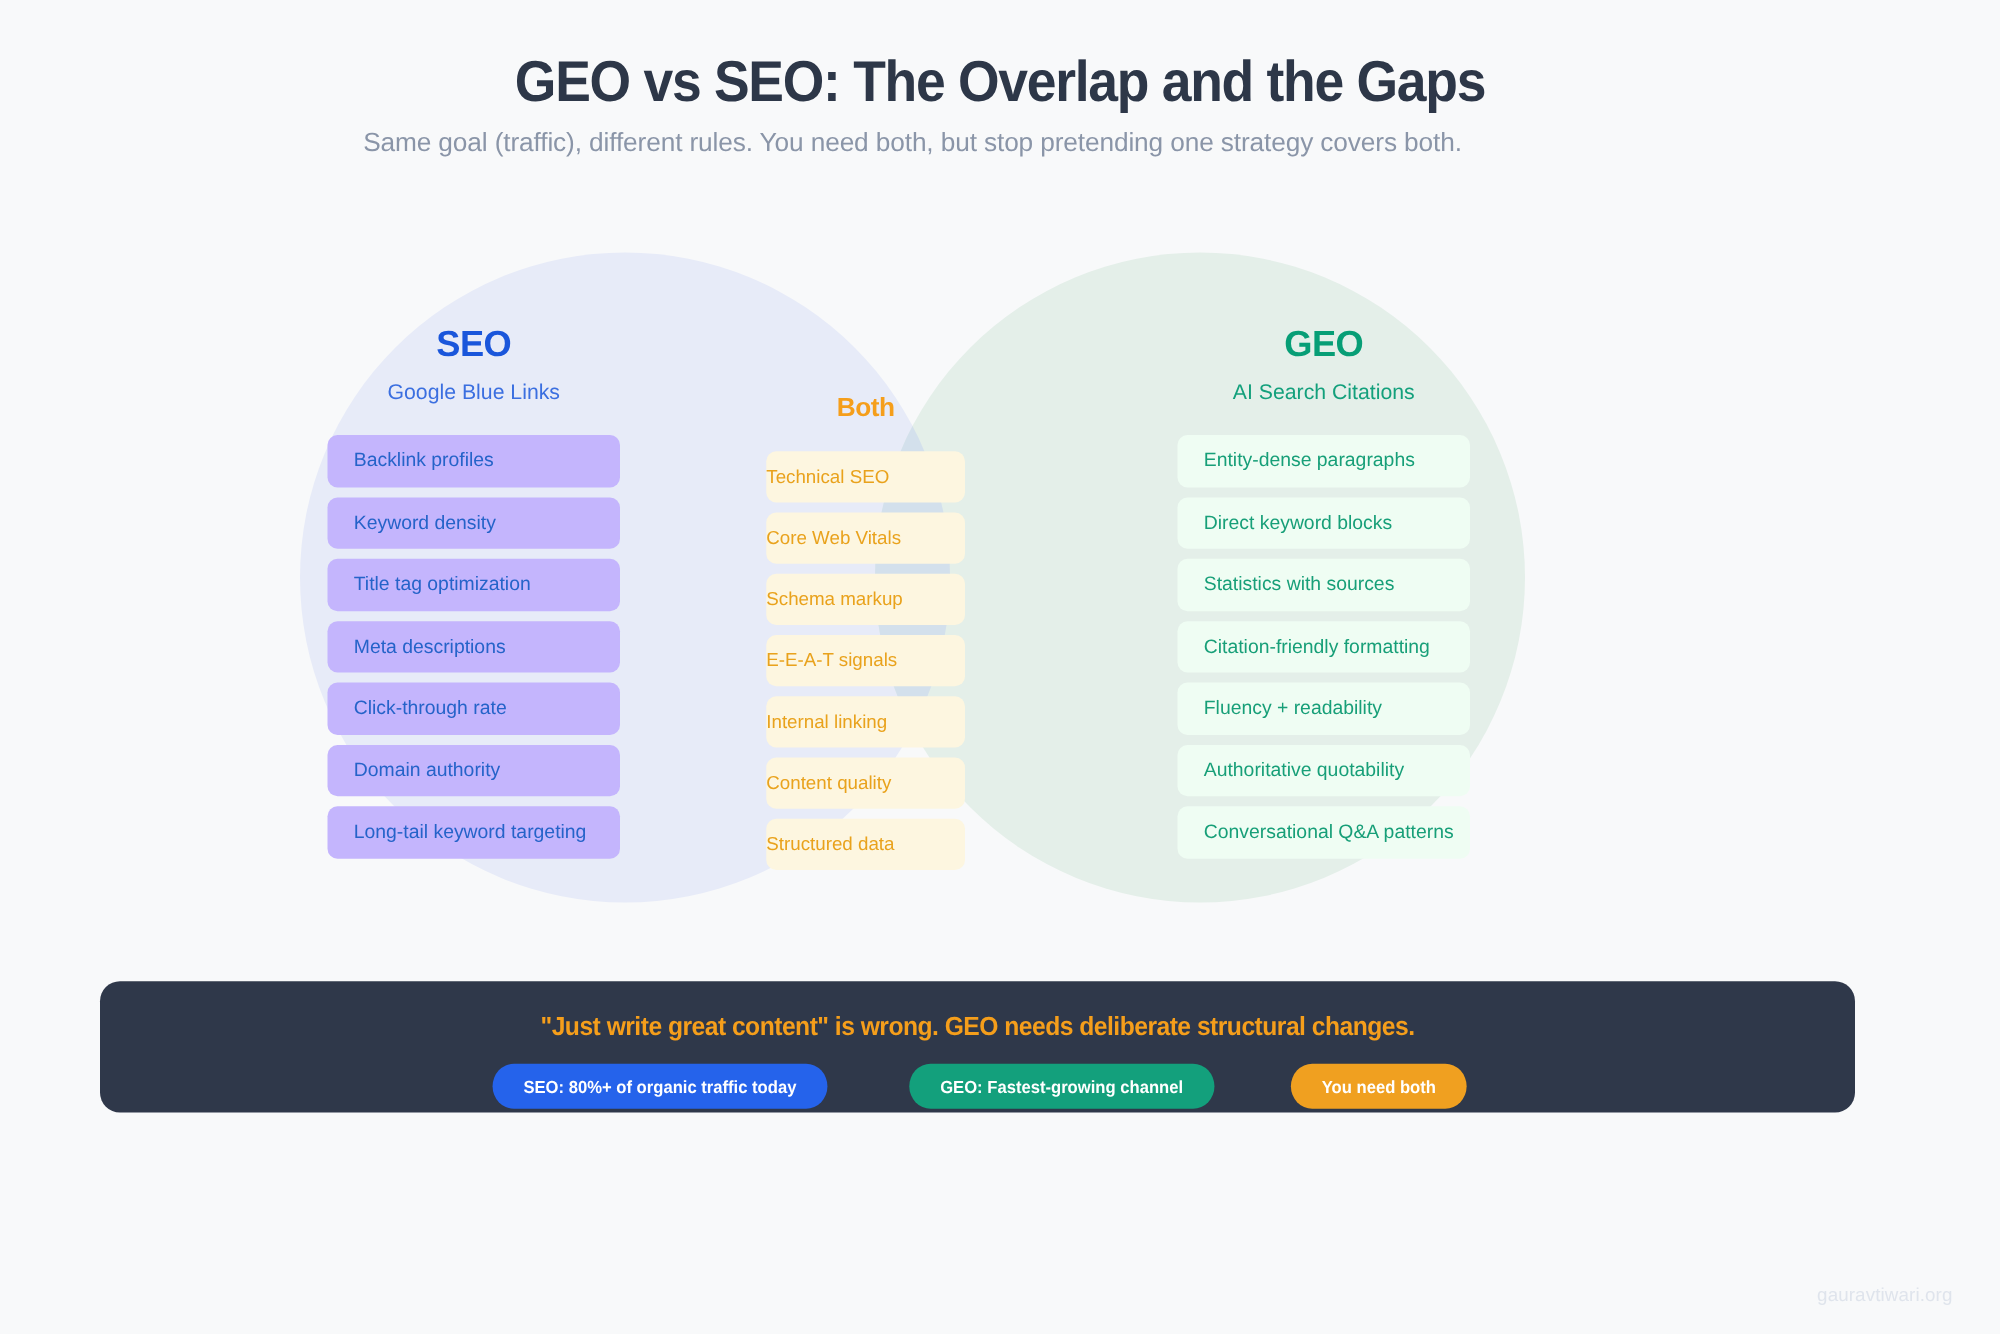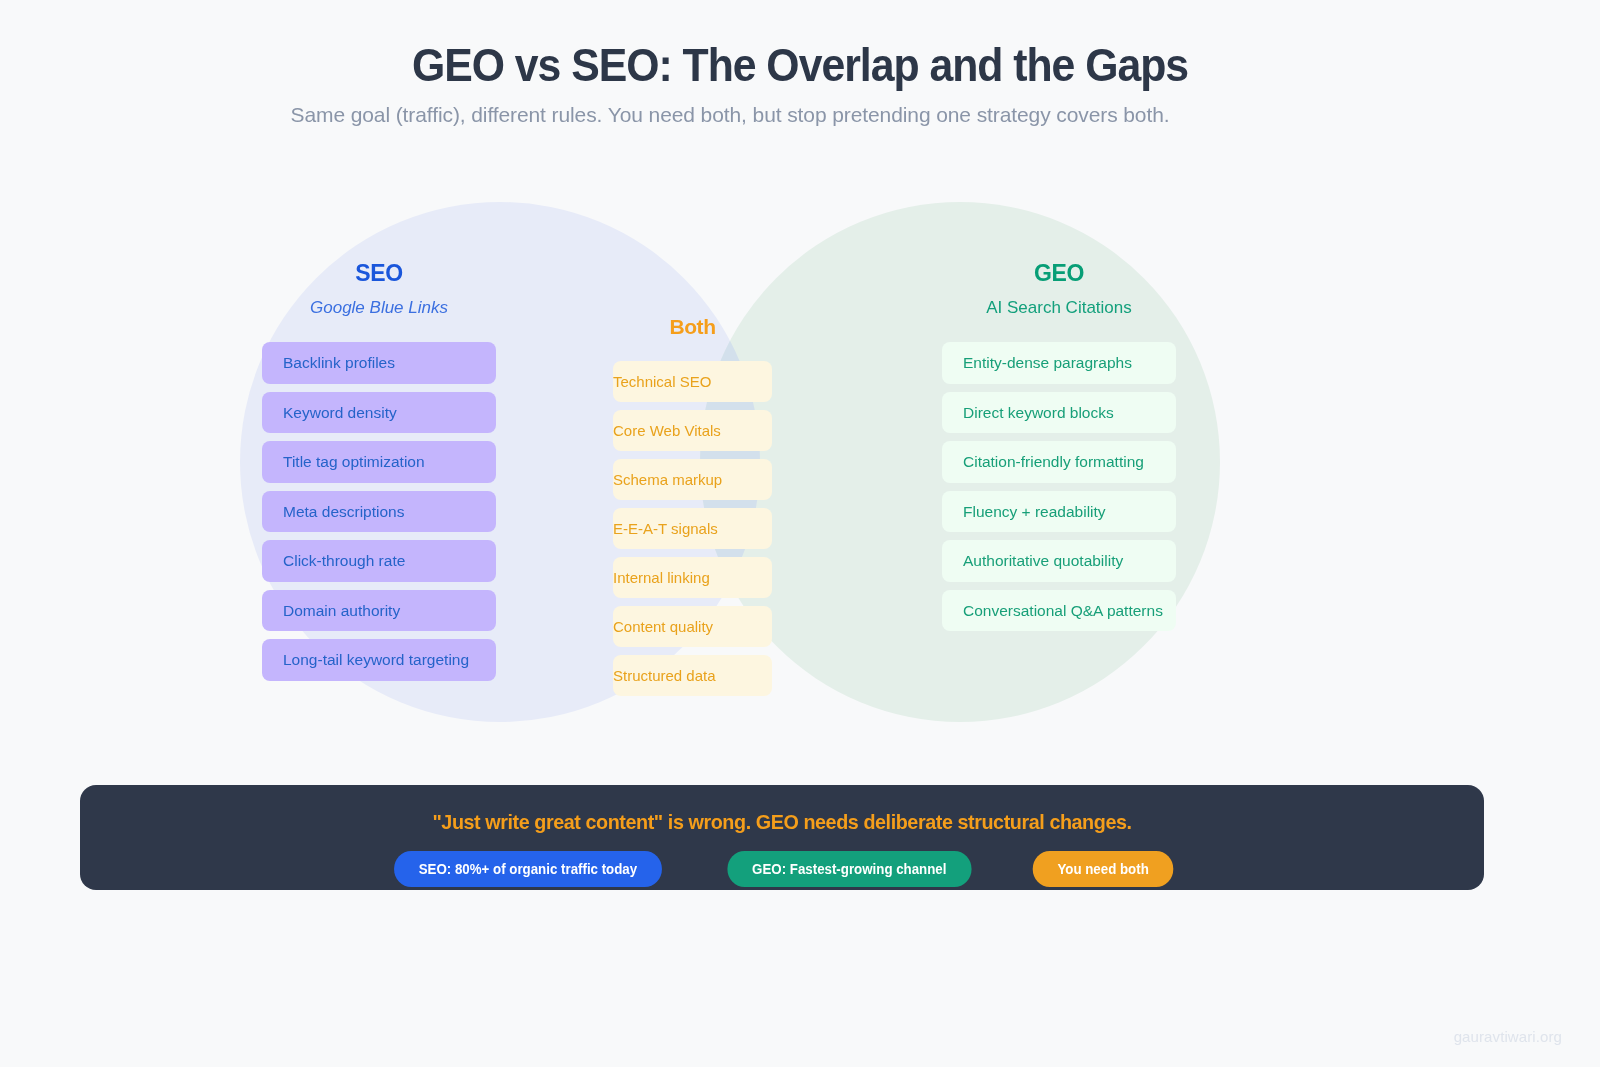--- a/index.html
+++ b/index.html
@@ -44,37 +44,37 @@
   }
   .overlap-inner{
     position:absolute; left:-460px; top:0;
     width:520px; height:520px; border-radius:50%;
     background:#d3e0ec;
   }
 
   
   .col{ position:absolute; }
   .col-heading{
-    text-align:center; font-size:23px; font-weight:700;
+    text-align:center; font-size:29px; font-weight:700;
     letter-spacing:-0.4px; line-height:1;
   }
   .col-sub{
     text-align:center; font-size:17px; font-weight:400;
     margin-top:14px; line-height:1;
   }
   .items{ margin-top:26px; display:flex; flex-direction:column; gap:8px; }
   .pill{
     border-radius:8px; font-size:15.5px; line-height:1;
     padding:13px 0 13px 21px; white-space:nowrap;
   }
 
   
   .col-seo{ left:262px; top:262px; width:234px; }
   .col-seo .col-heading{ color:#1a56db; }
-  .col-seo .col-sub{ color:#3b6fe0;font-style:italic; }
+  .col-seo .col-sub{ color:#3b6fe0; }
   .col-seo .pill{ background:#c4b5fd; color:#2563c9; }
 
   
   .col-both{ left:613px; top:316px; width:159px; }
   .col-both .col-heading{ color:#f59e1b; font-size:21px; }
   .col-both .items{ margin-top:24px; }
   .col-both .pill{ background:#fdf6e0; color:#e9a21c; padding-left:0; font-size:15px; }
 
   
   .col-geo{ left:942px; top:262px; width:234px; }
@@ -153,20 +153,21 @@
       <div class="pill">Structured data</div>
     </div>
   </div>
 
   <div class="col col-geo">
     <div class="col-heading">GEO</div>
     <div class="col-sub">AI Search Citations</div>
     <div class="items">
       <div class="pill">Entity-dense paragraphs</div>
       <div class="pill">Direct keyword blocks</div>
+      <div class="pill">Statistics with sources</div>
       <div class="pill">Citation-friendly formatting</div>
       <div class="pill">Fluency + readability</div>
       <div class="pill">Authoritative quotability</div>
       <div class="pill">Conversational Q&amp;A patterns</div>
     </div>
   </div>
 
   <div class="banner">
     <div class="banner-head">"Just write great content" is wrong. GEO needs deliberate structural changes.</div>
     <div class="chips">

